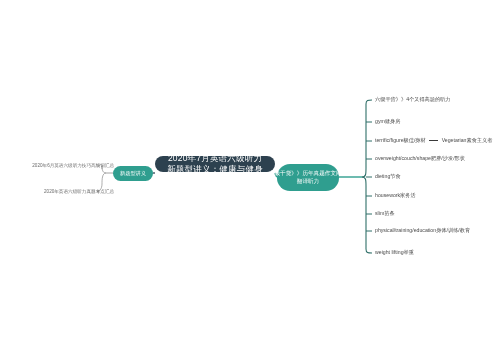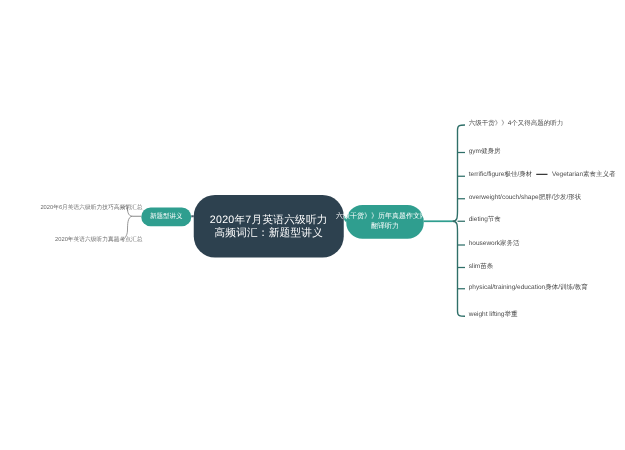--- a/index.html
+++ b/index.html
@@ -31,21 +31,21 @@
     height: 360px;
     pointer-events: none;
   }
 
   
   .root-node {
     position: absolute;
     left: 155px;
     top: 156px;
     width: 120px;
-    height: 50px;
+    height: 16px;
     background: #2d414f;
     border-radius: 17px;
     display: flex;
     flex-direction: column;
     align-items: center;
     justify-content: center;
     box-sizing: border-box;
     padding: 0 8px;
   }
   .root-line {
@@ -152,21 +152,21 @@
     <path d="M366,141 L372,141" stroke="#2f6f68" stroke-width="1" fill="none"></path>
     <path d="M366,159 L372,159" stroke="#2f6f68" stroke-width="1" fill="none"></path>
     <path d="M366,177 L372,177" stroke="#2f6f68" stroke-width="1" fill="none"></path>
     <path d="M366,196 L372,196" stroke="#2f6f68" stroke-width="1" fill="none"></path>
     <path d="M366,214 L372,214" stroke="#2f6f68" stroke-width="1" fill="none"></path>
     <path d="M366,231 L372,231" stroke="#2f6f68" stroke-width="1" fill="none"></path>
   </svg>
 
   <div class="root-node">
     <span class="root-line">2020年7月英语六级听力</span>
-    <span class="root-line">高频词汇：新题型讲义</span>
+    <span class="root-line">新题型讲义：健康与健身</span>
   </div>
 
   <div class="branch-node left-branch">
     <span class="branch-line">新题型讲义</span>
   </div>
 
   <div class="left-leaf" id="left-leaf-0">2020年6月英语六级听力技巧高频词汇总</div>
   <div class="left-leaf" id="left-leaf-1">2020年英语六级听力真题考点汇总</div>
 
   <div class="branch-node right-branch">

